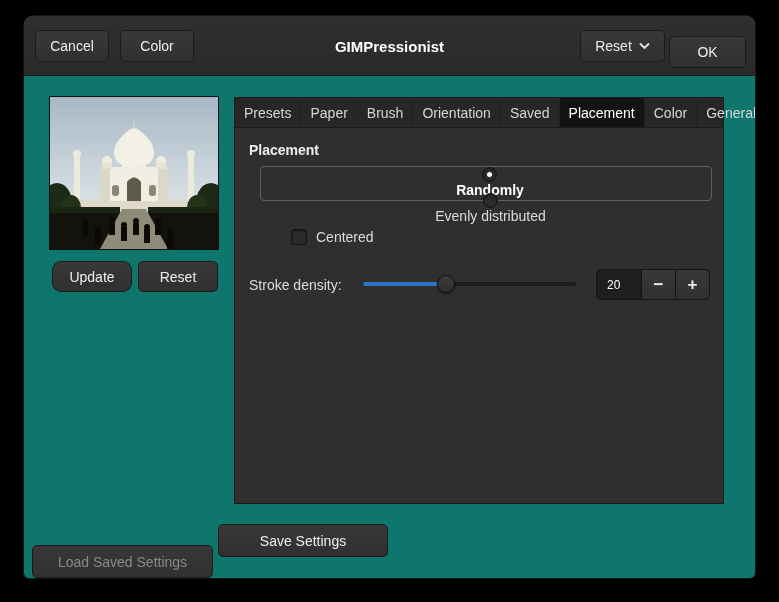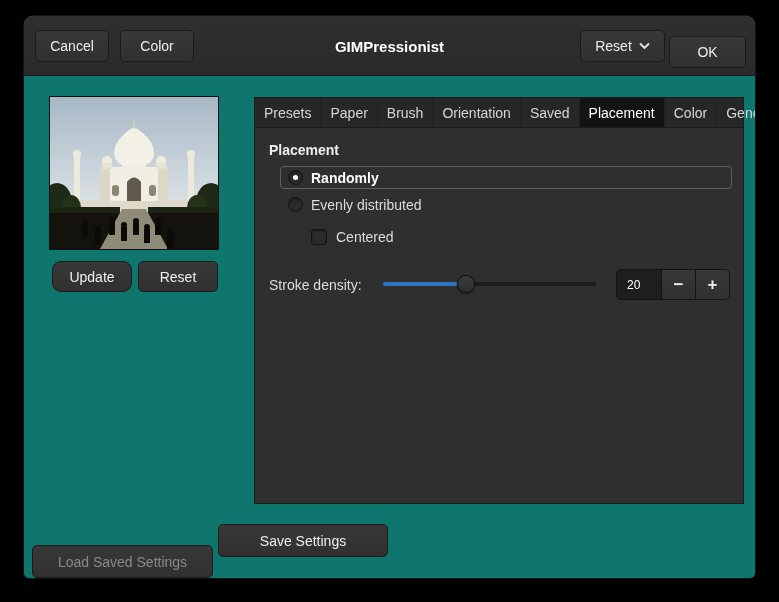--- a/index.html
+++ b/index.html
@@ -37,37 +37,37 @@
     position: absolute; left: 26px; top: 81px; width: 168px; height: 152px;
     background: #9fb2c2; outline: 1px solid #101010;
   }
   .preview-frame svg { display: block; }
 
   .btn-update  { left: 28px;  top: 245px; width: 80px; height: 31px; border-radius: 9px; }
   .btn-reset2  { left: 114px; top: 245px; width: 80px; height: 31px; }
 
   .notebook {
     position: absolute; left: 210px; top: 81px; width: 490px; height: 407px;
-    border: 1px solid #1b1b1b; background: #2f2f2f; margin-left: 20px;
+    border: 1px solid #1b1b1b; background: #2f2f2f;
   }
   .tabbar {
     position: absolute; left: 0; top: 0; width: 100%; height: 30px;
     background: #272727; border-bottom: 1px solid #1b1b1b; display: flex;
   }
   .tab {
     display: flex; align-items: center; padding: 0 9px; font-size: 14px;
     color: #d6d6d6; border-right: 1px solid #212121; white-space: nowrap;
   }
   .tab.active { background: #131313; color: #ffffff; }
 
   .section-title { position: absolute; left: 14px; top: 44px; font-size: 14px; font-weight: bold; color: #eeeeee; }
 
   .option-row {
-    position: absolute; left: 25px; width: 452px; height: 23px;
-    display: flex; align-items: center;
+    position: absolute; left: 25px; width: 452px; height: 35px;
+    display: flex; align-items: center; flex-direction: column;
   }
   .option-row.focused { top: 68px; border: 1px solid #606060; border-radius: 4px; }
   .option-row.plain   { top: 95px; padding-left: 1px; }
   .radio {
     width: 15px; height: 15px; margin-left: 7px; border-radius: 50%;
     background: #2b2b2b; border: 1px solid #141414; position: relative; flex: none;
     box-shadow: inset 0 1px 2px rgba(0,0,0,.45);
   }
   .radio.selected::after {
     content: ""; position: absolute; left: 4px; top: 4px; width: 5px; height: 5px;

